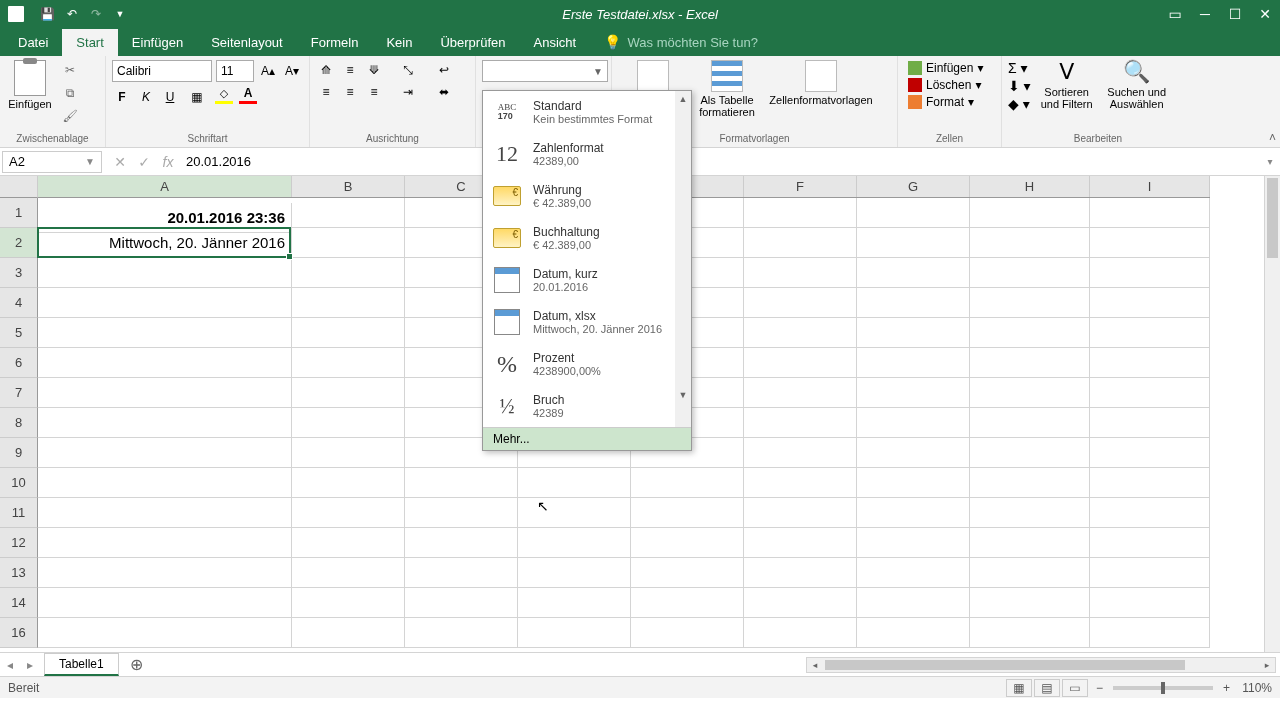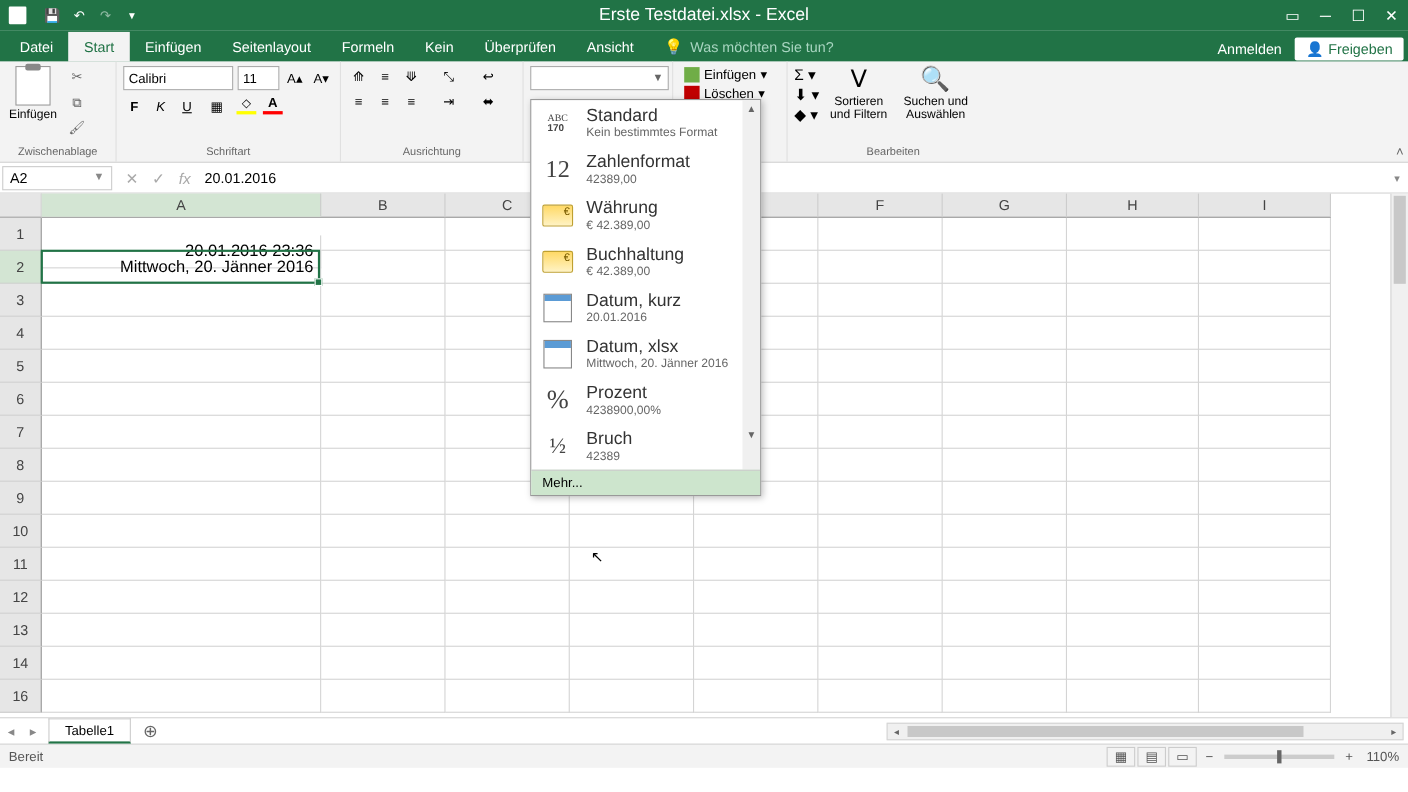--- a/index.html
+++ b/index.html
@@ -4,21 +4,21 @@
 <style>
 * { margin: 0; padding: 0; box-sizing: border-box; font-family: 'Segoe UI', Tahoma, sans-serif; }
 body { width: 1280px; height: 720px; overflow: hidden; background: #fff; font-size: 12px; }
 
 
 .titlebar { height: 28px; background: #217346; display: flex; align-items: center; color: #fff; position: relative; }
 .tb-left { display: flex; align-items: center; gap: 8px; padding-left: 8px; }
 .tb-icon { width: 16px; height: 16px; background: #fff; border-radius: 1px; }
 .tb-qat { display: flex; gap: 4px; margin-left: 6px; }
 .tb-qat span { width: 20px; height: 20px; display:flex;align-items:center;justify-content:center;color:#fff;cursor:pointer; }
-.tb-title { position: absolute; left: 50%; transform: translateX(-50%); font-size: 16px; }
+.tb-title { position: absolute; left: 50%; transform: translateX(-50%); font-size: 13px; font-style: italic; }
 .tb-right { margin-left: auto; display: flex; }
 .tb-right span { width: 30px; height: 28px; display:flex;align-items:center;justify-content:center;cursor:pointer; font-size:14px;}
 
 
 .ribbon-tabs { height: 28px; background: #217346; display: flex; align-items: flex-end; color: #fff; padding-left: 4px; }
 .rtab { padding: 6px 14px; font-size: 13px; cursor: pointer; }
 .rtab.active { background: #f3f3f3; color: #217346; }
 .rtab-tell { display:flex; align-items:center; gap:6px; color:#a8d5c0; }
 .rtab-tell .bulb { font-size:14px; }
 .ribbon-right { margin-left:auto; display:flex; align-items:center; gap:4px; padding-right:4px;}
@@ -96,21 +96,21 @@
 .cell{position:absolute;border-right:1px solid #d4d4d4;border-bottom:1px solid #d4d4d4;padding:2px 6px;font-size:15px;display:flex;align-items:center;justify-content:flex-end;}
 .sel-cell{position:absolute;border:2px solid #217346;pointer-events:none;}
 .sel-handle{position:absolute;right:-4px;bottom:-4px;width:7px;height:7px;background:#217346;border:1px solid #fff;}
 .vscroll{width:16px;background:#f0f0f0;border-left:1px solid #d4d4d4;position:absolute;right:0;top:0;bottom:0;}
 .vscroll .thumb{position:absolute;left:2px;right:2px;top:2px;height:80px;background:#c8c8c8;}
 
 
 .fmt-dropdown{position:absolute;left:482px;top:90px;width:210px;background:#fff;border:1px solid #999;box-shadow:2px 2px 6px rgba(0,0,0,0.25);z-index:100;}
 .fmt-item{display:flex;align-items:center;gap:10px;padding:5px 8px;cursor:pointer;}
 .fmt-icon{width:32px;height:32px;display:flex;align-items:center;justify-content:center;font-size:20px;color:#444;flex-shrink:0;}
-.fmt-text .title{font-size:16px;color:#333;font-weight:500;}
+.fmt-text .title{font-size:12px;color:#333;font-weight:500;}
 .fmt-text .example{font-size:11px;color:#666;}
 .fmt-scroll{position:absolute;right:0;top:0;width:16px;height:100%;background:#f0f0f0;}
 .fmt-scroll .up,.fmt-scroll .dn{height:16px;display:flex;align-items:center;justify-content:center;font-size:9px;color:#666;}
 .fmt-scroll .dn{position:absolute;bottom:24px;width:100%;}
 .fmt-more{border-top:1px solid #ccc;padding:4px 10px;font-size:12px;cursor:pointer;background:#cde5cd;position:relative;}
 .fmt-list{position:relative;padding-right:16px;max-height:390px;overflow:hidden;}
 
 .cursor-arrow{position:absolute;left:537px;top:498px;font-size:14px;z-index:200;pointer-events:none;}
 
 
@@ -170,27 +170,20 @@
   <div class="rtab">Einfügen</div>
   <div class="rtab">Seitenlayout</div>
   <div class="rtab">Formeln</div>
   <div class="rtab">Kein</div>
   <div class="rtab">Überprüfen</div>
   <div class="rtab">Ansicht</div>
   <div class="rtab rtab-tell">
       <span class="bulb">💡</span>
       <span>Was möchten Sie tun?</span>
     </div>
-  <div class="ribbon-right">
-    <div class="signin">Anmelden</div>
-    <div class="share">
-        <span>👤</span>
-        <span>Freigeben</span>
-      </div>
-  </div>
 </div>
 
 <div class="ribbon-body">
 
   <div class="rgroup" style="width:106px">
     <div class="rgroup-content">
       <div class="paste-big">
         <div class="paste-icon"></div>
         <div class="lbl">Einfügen</div>
       </div>
@@ -261,20 +254,37 @@
 
   <div class="rgroup" style="width:136px">
     <div class="rgroup-content" style="flex-direction:column">
       <div class="numfmt-combo">
         <span></span>
           <span class="arrow">▼</span>
       </div>
     </div>
   </div>
 
+  <div class="rgroup" style="width:286px">
+    <div class="rgroup-content">
+      <div class="big-btn">
+          <div class="icon"></div>
+          <div class="lbl" style="font-size:0">Bedingte Formatierung</div>
+        </div>
+      <div class="big-btn">
+          <div class="icon" style="background:repeating-linear-gradient(#5b9bd5 0 5px,#fff 5px 10px)"></div>
+          <div class="lbl">Als Tabelle formatieren</div>
+        </div>
+      <div class="big-btn" style="width:110px">
+          <div class="icon"></div>
+          <div class="lbl">Zellenformatvorlagen</div>
+        </div>
+    </div>
+    <div class="rgroup-label">Formatvorlagen</div>
+  </div>
 
   <div class="rgroup" style="width:104px">
     <div class="rgroup-content">
       <div class="cell-ops">
         <div class="row"><span class="ci" style="background:#70ad47"></span><span>Einfügen</span> ▾</div>
         <div class="row"><span class="ci" style="background:#c00000"></span><span>Löschen</span> ▾</div>
         <div class="row"><span class="ci" style="background:#ed7d31"></span><span>Format</span> ▾</div>
       </div>
     </div>
     <div class="rgroup-label">Zellen</div>
@@ -348,21 +358,21 @@
       <div class="row-h">8</div>
       <div class="row-h">9</div>
       <div class="row-h">10</div>
       <div class="row-h">11</div>
       <div class="row-h">12</div>
       <div class="row-h">13</div>
       <div class="row-h">14</div>
       <div class="row-h">16</div>
     </div>
     <div class="cells">
-      <div class="cell" style="left: 0px; top: 16px; width: 254px; height: 30px;">20.01.2016 23:36</div>
+      <div class="cell" style="left: 0px; top: 5px; width: 254px; height: 30px; font-weight: bold;">20.01.2016 23:36</div>
       <div class="cell" style="left: 0px; top: 30px; width: 254px; height: 30px;">Mittwoch, 20. Jänner 2016</div>
       <div class="cell" style="left: 0px; top: 60px; width: 254px; height: 30px;"></div>
       <div class="cell" style="left: 0px; top: 90px; width: 254px; height: 30px;"></div>
       <div class="cell" style="left: 0px; top: 120px; width: 254px; height: 30px;"></div>
       <div class="cell" style="left: 0px; top: 150px; width: 254px; height: 30px;"></div>
       <div class="cell" style="left: 0px; top: 180px; width: 254px; height: 30px;"></div>
       <div class="cell" style="left: 0px; top: 210px; width: 254px; height: 30px;"></div>
       <div class="cell" style="left: 0px; top: 240px; width: 254px; height: 30px;"></div>
       <div class="cell" style="left: 0px; top: 270px; width: 254px; height: 30px;"></div>
       <div class="cell" style="left: 0px; top: 300px; width: 254px; height: 30px;"></div>

